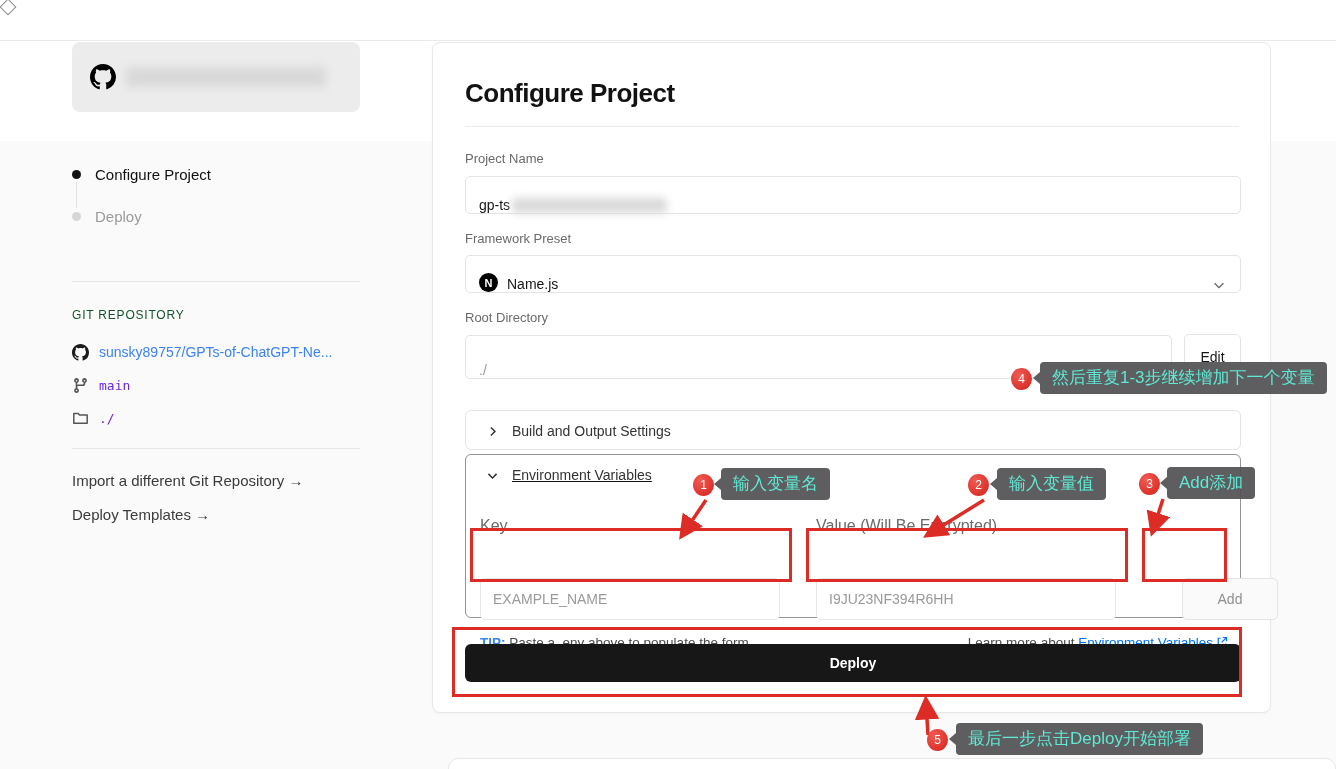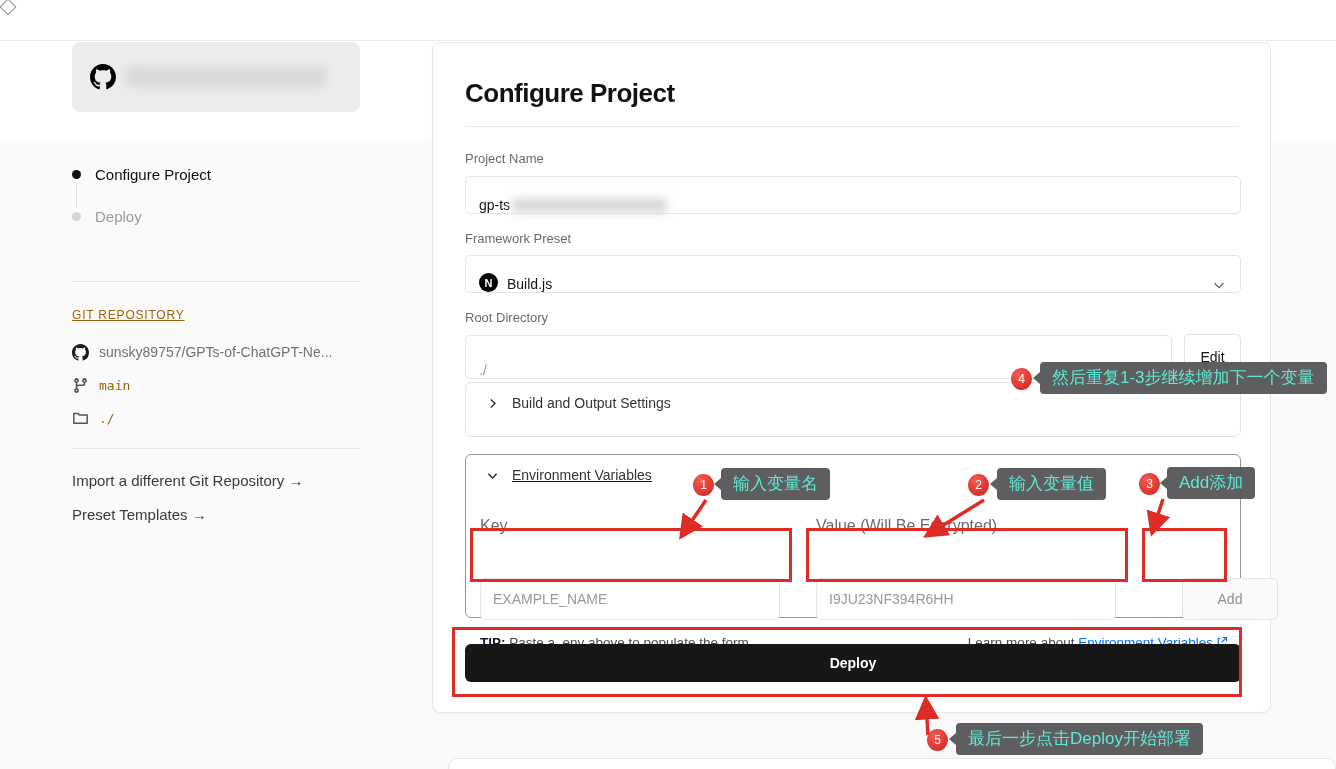--- a/index.html
+++ b/index.html
@@ -24,24 +24,24 @@
   .step.active .dot { background:#111; }
   .step.future .dot { background:#d6d6d6; }
   .step.active .lbl { font-size:15px; color:#111; }
   .step.future .lbl { font-size:15px; color:#9b9b9b; }
   .step-line { position:absolute; left:4px; top:22px; width:1px; height:26px; background:#e2e2e2; }
   .step + .step { margin-top:14px; }
 
   .hr-left { position:absolute; left:72px; width:288px; height:1px; background:#e6e6e6; z-index:2; }
 
   .git-section { position:absolute; left:72px; top:308px; z-index:2; }
-  .git-heading { font-size:12px; letter-spacing:.8px; color:#a16207; margin-bottom:20px;text-decoration:underline; }
+  .git-heading { font-size:12px; letter-spacing:.8px; color:#14532d; margin-bottom:20px; }
   .git-row { display:flex; align-items:center; gap:10px; margin-bottom:13px; height:20px; }
-  .git-row .txt { font-size:14px; color:#737373; }
-  .git-row .mono { font-family:"DejaVu Sans Mono","Liberation Mono",monospace; font-size:13px; color:#a16207; }
+  .git-row .txt { font-size:14px; color:#3b82f6; }
+  .git-row .mono { font-family:"DejaVu Sans Mono","Liberation Mono",monospace; font-size:13px; color:#6d28d9; }
   .git-icon { width:17px; height:17px; flex:0 0 auto; color:#444; }
 
   .side-links { position:absolute; left:72px; top:472px; z-index:2; }
   .side-link { display:block; font-size:15px; color:#3b3b3b; text-decoration:none; margin-bottom:17px; cursor:pointer; }
 
   
   .card { position:absolute; left:432px; top:42px; width:839px; height:671px; background:#fff; border:1px solid #e8e8e8; border-radius:8px; z-index:3; box-shadow:0 1px 3px rgba(0,0,0,.03); }
   .card-inner { position:absolute; inset:0; }
   .page-title { position:absolute; left:32px; top:35px; font-size:26px; font-weight:700; color:#121212; letter-spacing:-0.5px; }
   .title-hr { position:absolute; left:32px; right:31px; top:83px; height:1px; background:#ebebeb; }
@@ -52,28 +52,28 @@
   .pn-blur { width:155px; height:15px; margin-left:2px; }
 
   .fw-icon { width:19px; height:19px; border-radius:50%; background:#000; color:#fff; display:flex; align-items:center; justify-content:center; font-size:11px; font-weight:700; margin-right:9px; }
   .chev { position:absolute; right:14px; color:#666; }
 
   .edit-btn { position:absolute; left:751px; top:291px; width:57px; height:46px; border:1px solid #e4e4e4; border-radius:5px; background:#fff; display:flex; align-items:center; justify-content:center; font-size:14px; color:#161616; cursor:pointer; }
 
   .collapse-box { position:absolute; left:32px; width:776px; border:1px solid #e4e4e4; border-radius:6px; background:#fff; }
   .collapse-head { display:flex; align-items:center; gap:13px; padding:0 20px; height:40px; font-size:14px; color:#333; cursor:pointer; }
   .env-box { top:411px; height:164px; border-color:#949494;text-decoration:underline; }
-  .bo-box { top:339px; height:55px; }
+  .bo-box { top:367px; height:40px; }
 
   .env-label { position:absolute; font-size:16px; color:#6b6b6b; }
   .env-input { position:absolute; height:42px; border:1px solid #e6e6e6; border-radius:5px; background:#fff; font-size:14px; color:#b91c1c; padding:0 12px; outline:none; font-family:inherit; }
   .env-input::placeholder { color:#9a9a9a; opacity:1; }
   .add-btn { position:absolute; left:716px; top:123px; width:96px; height:42px; background:#fafafa; border:1px solid #e4e4e4; border-radius:5px; color:#8f8f8f; font-size:14px; display:flex; align-items:center; justify-content:center; cursor:pointer; }
   .tip-row { position:absolute; left:14px; top:180px; width:748px; display:flex; justify-content:space-between; font-size:13.5px; color:#4a4a4a; }
-  .tip-left b { color:#0f172a; }
+  .tip-left b { color:#3b82f6; }
   .learn { color:#4a4a4a; }
   .learn a { color:#0070f3; text-decoration:none; cursor:pointer; }
   .ext-ic { display:inline-block; vertical-align:-1px; margin-left:3px; }
 
   .deploy-btn { position:absolute; left:32px; top:601px; width:776px; height:38px; background:#171717; border:none; border-radius:6px; color:#fff; font-size:14px; font-weight:700; cursor:pointer; }
 
   .next-card { position:absolute; left:448px; top:758px; width:888px; height:20px; background:#fff; border:1px solid #e8e8e8; border-radius:10px 10px 0 0; z-index:2; }
 
   
   .ann-rect { position:absolute; border:3px solid #dd2c26; z-index:8; pointer-events:none; }
@@ -130,38 +130,38 @@
           <path d="M1.7 3.2h4l1.4 1.6h7.2v7.6H1.7z" stroke-linejoin="round"></path>
         </svg>
       <span class="mono">./</span>
     </div>
   </div>
 
   <div class="hr-left" style="top:448px;"></div>
 
   <div class="side-links">
     <a class="side-link">Import a different Git Repository →</a>
-    <a class="side-link">Preset Templates →</a>
+    <a class="side-link">Deploy Templates →</a>
   </div>
 
   <div class="card">
       <div class="card-inner">
     <div class="page-title">Configure Project</div>
     <div class="title-hr"></div>
 
     <div class="field-label" style="left:32px; top:108px;">Project Name</div>
     <div class="inputbox" style="left:32px; top:133px; width:776px; height:38px;">
       <span>gp-ts</span>
       <span class="blurred pn-blur"></span>
     </div>
 
     <div class="field-label" style="left:32px; top:188px;">Framework Preset</div>
     <div class="inputbox" style="left:32px; top:212px; width:776px; height:38px;">
       <span class="fw-icon">N</span>
-      <span>Build.js</span>
+      <span>Name.js</span>
       <svg class="chev" width="14" height="14" viewBox="0 0 16 16" fill="none" stroke="#666" stroke-width="1.6">
             <path d="M3 6l5 5 5-5"></path>
           </svg>
     </div>
 
     <div class="field-label" style="left:32px; top:267px;">Root Directory</div>
     <div class="inputbox" style="left:32px; top:292px; width:707px; height:44px;">
       <span class="ph">./</span>
     </div>
     <button class="edit-btn">Edit</button>

